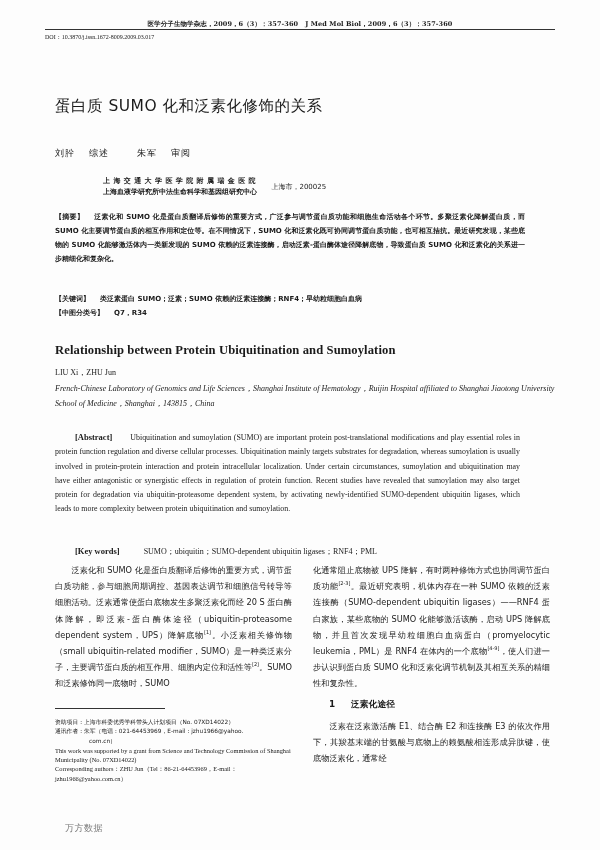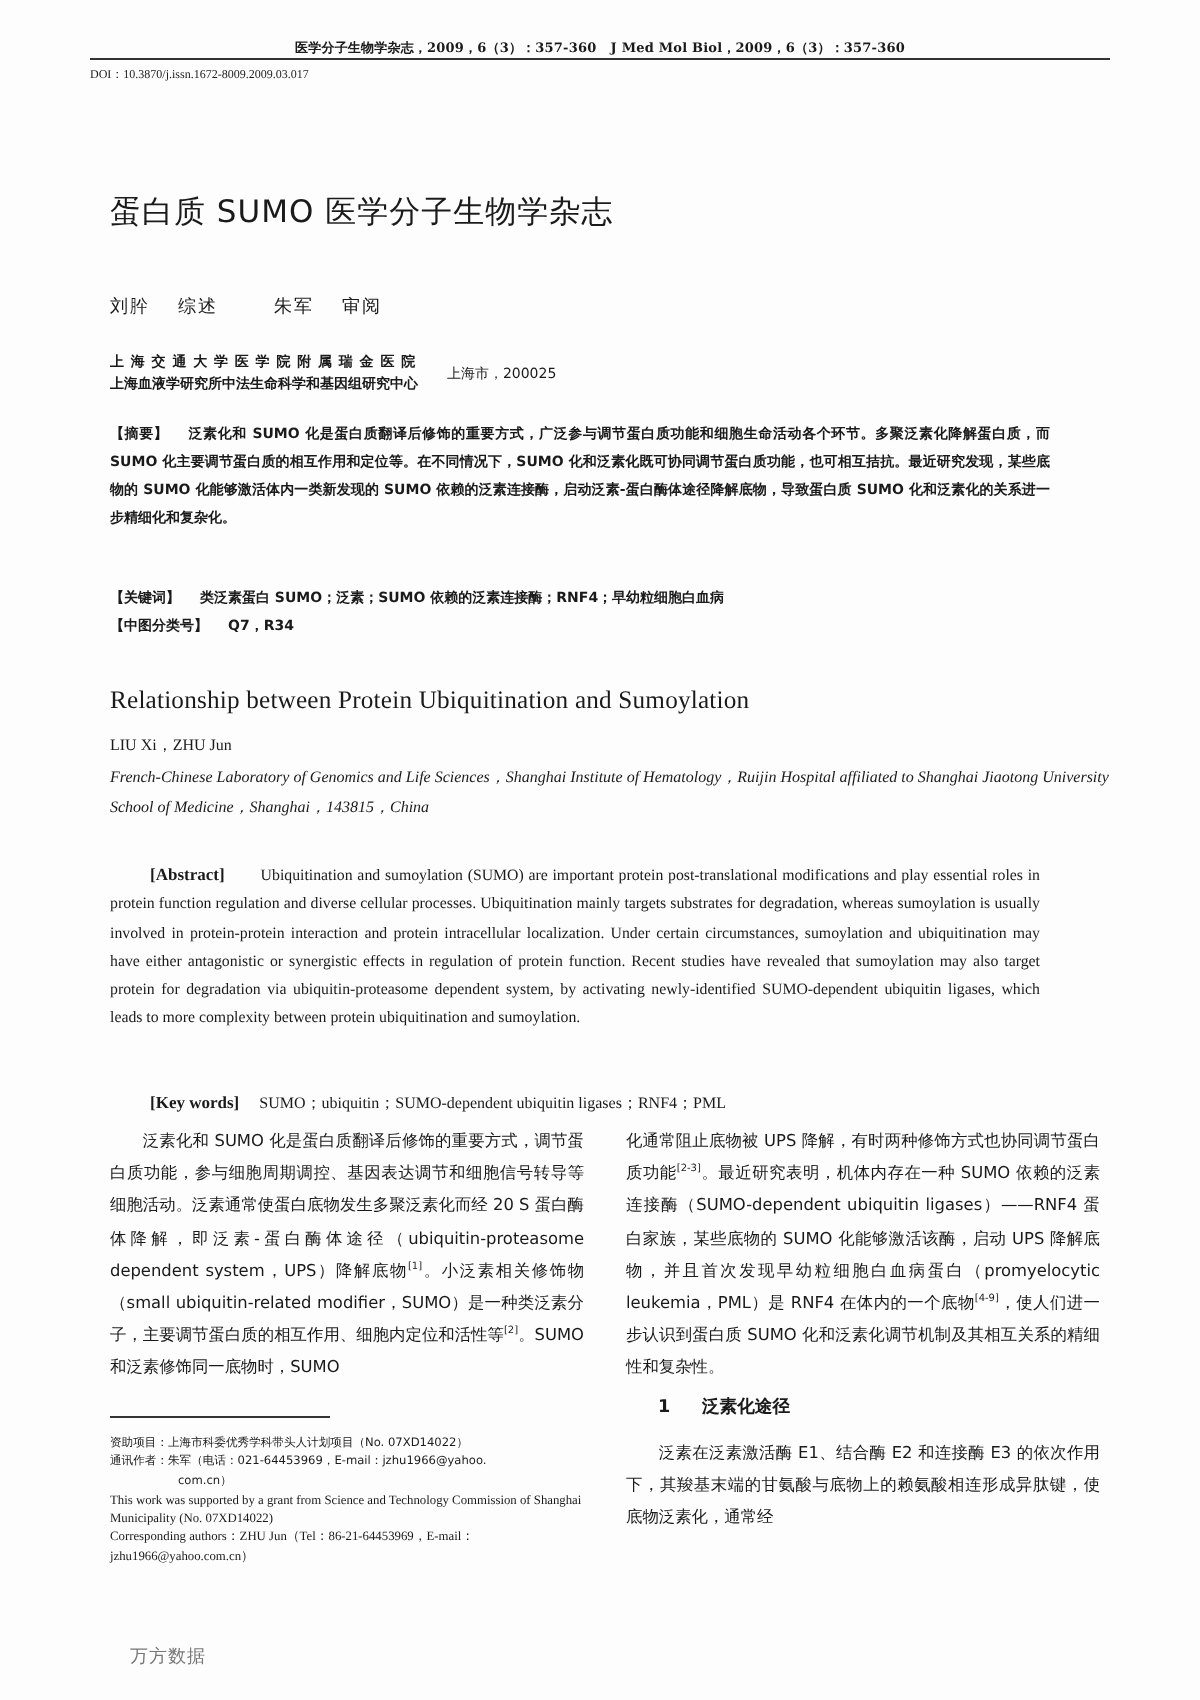--- a/index.html
+++ b/index.html
@@ -18,37 +18,37 @@
   }
   .header-rule { left: 45px; top: 29px; width: 510px; height: 0; border-top: 1.2px solid #333; }
   .doi { left: 45px; top: 33px; font-size: 6px; font-family: "Liberation Serif", serif; }
 
   .cn-title { left: 55px; top: 96px; font-size: 15.5px; font-family: "DejaVu Sans", sans-serif; letter-spacing: 0.5px; }
   .cn-authors { left: 55px; top: 147px; font-size: 9px; font-family: "DejaVu Sans", sans-serif; letter-spacing: 1px; }
   .cn-authors span { margin-right: 14px; }
   .cn-authors .gap { margin-right: 28px; }
 
   .affil { left: 55px; top: 176px; font-size: 7px; font-family: "DejaVu Sans", sans-serif; font-weight: bold; line-height: 11px; }
-  .affil-left { display: inline-block; vertical-align: middle; }
+  .affil-left { display: inline-block; vertical-align: middle; margin-left: 48px; }
   .affil-left .l1 { letter-spacing: 3.4px; }
   .affil-right { display: inline-block; vertical-align: middle; margin-left: 10px; font-weight: normal; font-size: 7px; }
 
   .cn-abstract { left: 55px; top: 210px; width: 470px; font-size: 7px; line-height: 14px; font-family: "DejaVu Sans", sans-serif; font-weight: bold; text-align: justify; }
   .label-cn { font-weight: bold; margin-right: 10px; }
   .cn-meta { left: 55px; font-size: 7px; font-family: "DejaVu Sans", sans-serif; font-weight: bold; }
   .cn-meta .label-cn { margin-right: 10px; }
 
-  .en-title { left: 55px; top: 343px; font-size: 12.6px; font-weight: normal; font-family: "Liberation Serif", serif; letter-spacing: 0.1px; text-align: center; }
+  .en-title { left: 55px; top: 343px; font-size: 12.6px; font-weight: bold; font-family: "Liberation Serif", serif; letter-spacing: 0.1px; text-align: center; }
   .en-authors { left: 55px; top: 367px; font-size: 8px; font-family: "Liberation Serif", serif; }
   .en-affil { left: 55px; top: 382px; width: 500px; font-size: 8px; font-style: italic; font-family: "Liberation Serif", serif; line-height: 14.5px; }
 
   .en-abstract { left: 55px; top: 430px; width: 465px; font-size: 7.9px; line-height: 14.3px; font-family: "Liberation Serif", serif; text-align: justify; }
   .label-en { font-weight: bold; font-size: 8.5px; margin-right: 18px; padding-left: 20px; }
   .en-keywords { left: 55px; top: 546px; font-size: 8px; font-family: "Liberation Serif", serif; }
-  .en-keywords .label-en { margin-right: 10px; }
+  .en-keywords .label-en { margin-right: 24px; }
 
   .col { width: 237px; font-size: 8.2px; line-height: 16.2px; font-family: "DejaVu Sans", sans-serif; text-align: justify; }
   .col-left { left: 55px; top: 562px; }
   .col-right { left: 313px; top: 562px; }
   .indent { text-indent: 2em; }
   sup { font-size: 5px; vertical-align: super; line-height: 0; }
 
   .footnote-rule { left: 55px; top: 708px; width: 110px; border-top: 1px solid #333; }
   .footnotes { left: 55px; top: 718px; width: 237px; font-size: 5.8px; line-height: 9.3px; font-family: "DejaVu Sans", sans-serif; }
   .footnotes .en { font-family: "Liberation Serif", serif; font-size: 6.4px; }
@@ -64,21 +64,21 @@
 
 <div class="page">
 
   <div class="abs running-header">
     <span>医学分子生物学杂志，2009，6（3）：357-360</span>&nbsp;&nbsp;
     <span>J Med Mol Biol，2009，6（3）：357-360</span>
   </div>
   <div class="abs header-rule"></div>
   <div class="abs doi">DOI：10.3870/j.issn.1672-8009.2009.03.017</div>
 
-  <div class="abs cn-title">蛋白质 SUMO 医学分子生物学杂志</div>
+  <div class="abs cn-title">蛋白质 SUMO 化和泛素化修饰的关系</div>
 
   <div class="abs cn-authors">
     <span>刘肸</span><span class="gap">综述</span><span>朱军</span><span>审阅</span>
   </div>
 
   <div class="abs affil">
     <div class="affil-left">
       <div class="l1">上海交通大学医学院附属瑞金医院</div>
       <div>上海血液学研究所中法生命科学和基因组研究中心</div>
     </div>

